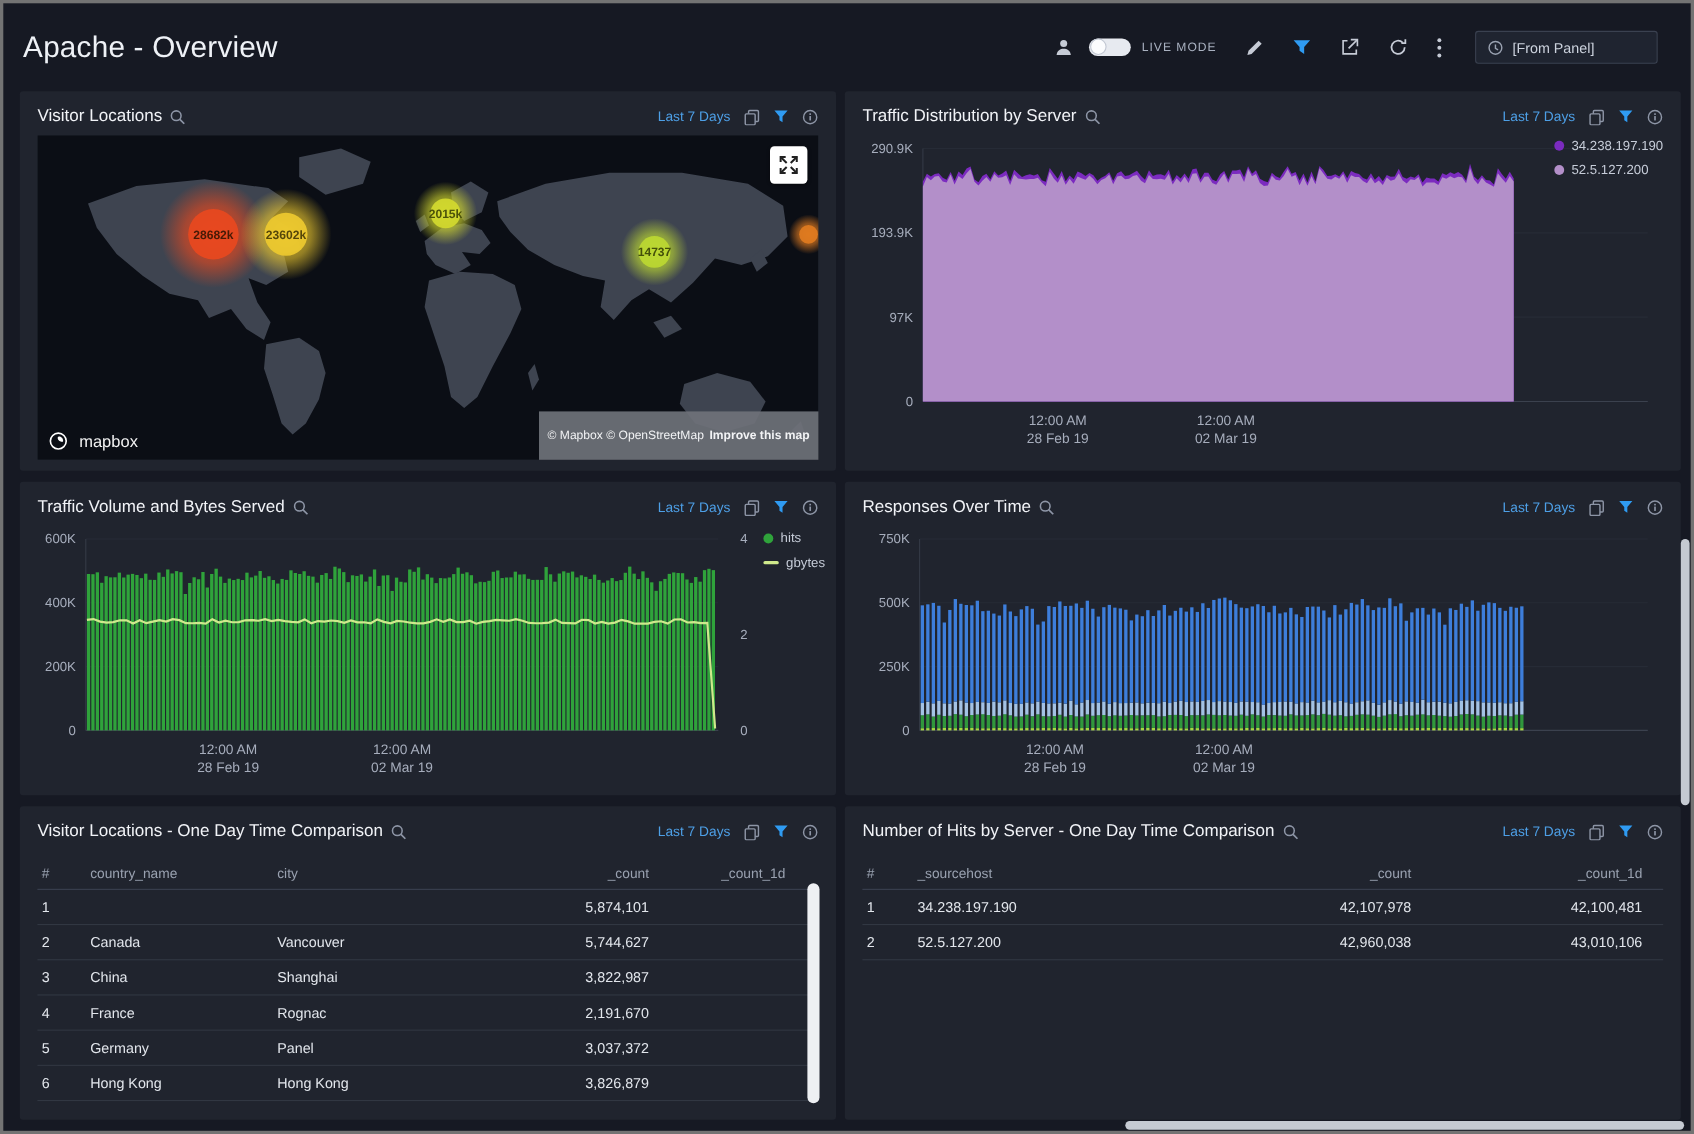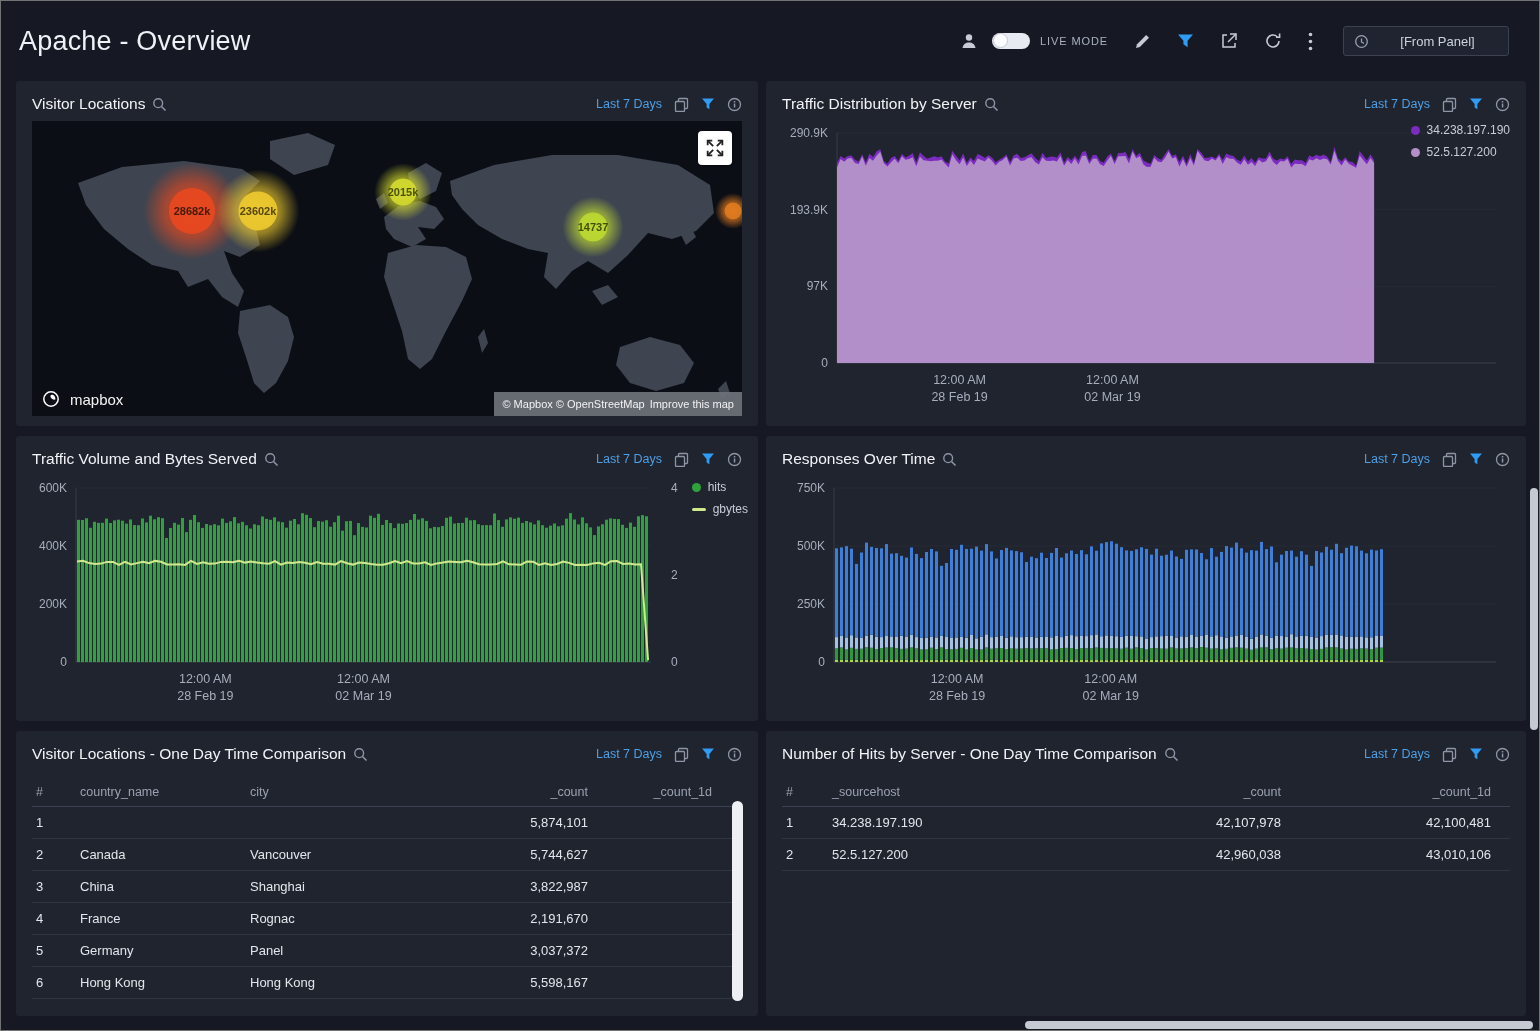--- a/index.html
+++ b/index.html
@@ -1,46 +1,46 @@
 <!DOCTYPE html>
 <html><head>
 <meta charset="utf-8">
 <style>
   *{box-sizing:border-box}
   html,body{margin:0;padding:0;background:#101218;font-family:"Liberation Sans","DejaVu Sans",sans-serif}
-  .screen{width:1540px;height:1031px;border:1px solid #737373;background:#161923;position:relative;overflow:hidden}
+  .screen{width:1540px;height:1031px;border:3px solid #737373;background:#161923;position:relative;overflow:hidden}
 
   
   .topbar{height:80px;display:flex;align-items:center;justify-content:space-between;padding:0 30px 0 18px}
   .page-title{font-size:27px;color:#eef1f6;font-weight:500;letter-spacing:.2px}
   .tb-right{display:flex;align-items:center}
   .tb-icon{margin-left:26px;cursor:pointer;display:flex;align-items:center}
   .live-label{font-size:11px;color:#a9b1c0;letter-spacing:.9px;margin-left:10px}
   .toggle{width:38px;height:16px;border-radius:9px;background:#e7eaf0;margin-left:14px;position:relative;cursor:pointer}
   .toggle-knob{width:15px;height:15px;border-radius:50%;background:#fbfcfe;border:1px solid #c2c8d3;position:absolute;left:1px;top:0}
   .timebox{margin-left:30px;width:166px;height:30px;background:#1f2430;border:1px solid #3a4150;border-radius:3px;display:flex;align-items:center;padding:0 10px;gap:8px;cursor:pointer}
-  .timebox .tb-text{color:#ccd2dd;font-size:13px;flex:1;text-align:center}
+  .timebox .tb-text{color:#ccd2dd;font-size:13px;flex:1;text-align:left}
 
   
   .grid{display:grid;grid-template-columns:742px 760px;grid-template-rows:345px 285px 285px;gap:10px 8px;padding:0 15px}
   .panel{background:#20242e;border-radius:3px;padding:8px 16px;position:relative}
   .panel-head{display:flex;align-items:center;justify-content:space-between;height:30px}
   .pt-wrap{display:flex;align-items:center;gap:7px}
   .panel-title{font-size:15.5px;color:#f1f3f7;font-weight:400}
   .p-controls{display:flex;align-items:center;gap:12px}
   .timerange{color:#4d9fe6;font-size:12.5px;cursor:pointer}
   .icn{display:block;cursor:pointer}
 
   
   .map-wrap{position:relative;width:710px;height:295px;margin-top:2px}
   .expand-btn{position:absolute;top:10px;right:10px;width:34px;height:34px;background:#fff;border-radius:4px;display:flex;align-items:center;justify-content:center;box-shadow:0 1px 3px rgba(0,0,0,.45);cursor:pointer}
   .mapbox-logo{position:absolute;left:10px;bottom:8px;display:flex;align-items:center;gap:10px;cursor:pointer}
   .mapbox-logo span{color:#fff;font-size:15px;font-weight:500;opacity:.95}
-  .attribution{position:absolute;right:0;bottom:0;background:rgba(111,114,121,.92);color:#f2f3f5;font-size:11px;padding:6px 8px;display:flex;gap:5px;align-items:center}
-  .attribution b{font-weight:400;cursor:pointer}
+  .attribution{position:absolute;right:0;bottom:0;background:rgba(111,114,121,.92);color:#f2f3f5;font-size:11px;padding:16px 8px;display:flex;gap:5px;align-items:center}
+  .attribution b{font-weight:700;cursor:pointer}
 
   
   .legend{position:absolute;display:flex;flex-direction:column;gap:8px;z-index:5}
   .legend-item{display:flex;align-items:center;gap:7px;font-size:12px;color:#c6ccd8;cursor:pointer}
   .legend-dot{width:9px;height:9px;border-radius:50%;flex:none}
   .legend-line{width:14px;height:3px;border-radius:2px;flex:none}
 
   
   .chart-svg{display:block}
   svg text{font-family:"Liberation Sans","DejaVu Sans",sans-serif}
@@ -1038,21 +1038,21 @@
               <div class="cell">5</div>
               <div class="cell">Germany</div>
               <div class="cell">Panel</div>
               <div class="cell r">3,037,372</div>
               <div class="cell r"></div>
             </div>
             <div class="tbl-row" style="grid-template-columns: 44px 170px 1fr 140px 150px;">
               <div class="cell">6</div>
               <div class="cell">Hong Kong</div>
               <div class="cell">Hong Kong</div>
-              <div class="cell r">5,598,167</div>
+              <div class="cell r">3,826,879</div>
               <div class="cell r"></div>
             </div>
           </div>
       </div>
       <div class="vt-scrollbar"></div>
     </div>
 
     <div class="panel">
       <div class="panel-head">
         <div class="pt-wrap">

